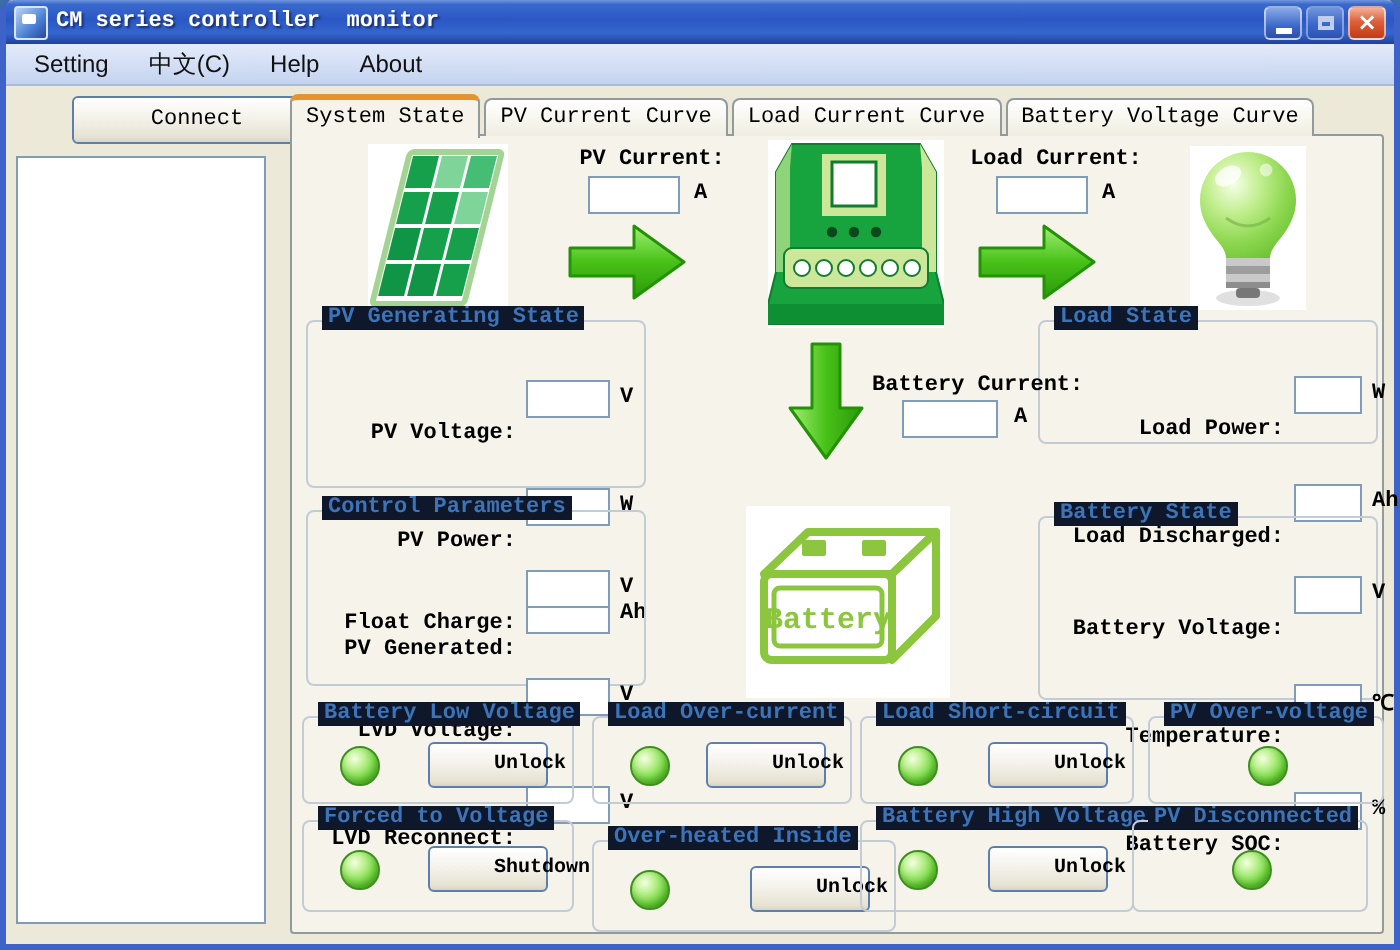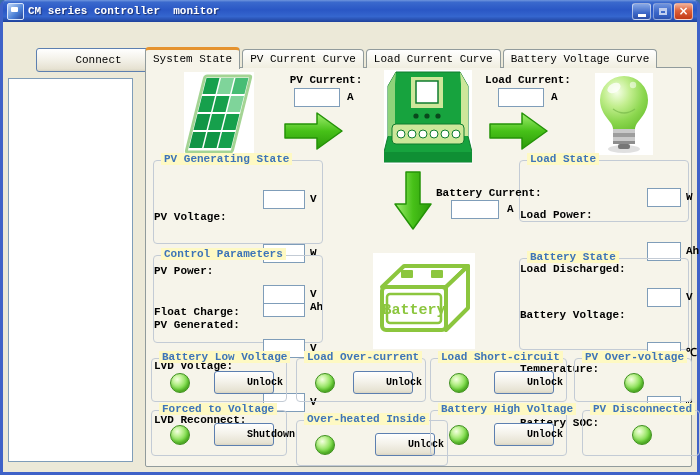--- a/index.html
+++ b/index.html
@@ -45,24 +45,24 @@
     background:#f6f4ea;border:1px solid #919b9c;border-radius:0 2px 2px 2px;}
   
   .abs{position:absolute;}
   .lbl{font:bold 11px "Liberation Mono","DejaVu Sans Mono",monospace;color:#000;white-space:nowrap;}
   .tbox{box-sizing:border-box;width:46px;height:19px;border:1px solid #7f9db9;background:#fff;
     font:11px "Liberation Mono",monospace;padding:0 2px;}
   .unit{font:bold 11px "Liberation Mono",monospace;color:#000;}
   .iconbg{background:#fff;}
   
   .group{position:absolute;border:1px solid #c3cbd5;border-radius:4px;box-sizing:border-box;}
-  .gcaption{position:absolute;top:-8px;left:7px;padding:0 3px;background:#fef9c3;
+  .gcaption{position:absolute;top:-8px;left:7px;padding:0 3px;background:#0f172a;
     font:bold 11px "Liberation Mono",monospace;color:#3d74b8;white-space:nowrap;}
   .grow{display:flex;align-items:center;margin:6px 6px 0 0;}
-  .glabel{flex:none;text-align:left;font:bold 11px "Liberation Mono",monospace;white-space:nowrap;margin-right:5px;margin-top:36px;}
+  .glabel{flex:none;text-align:right;font:bold 11px "Liberation Mono",monospace;white-space:nowrap;margin-right:5px;margin-top:36px;}
   .gl104 .glabel{width:104px;}
   .gl122 .glabel{width:122px;}
   .gunit{font:bold 11px "Liberation Mono",monospace;margin-left:5px;}
   
   .alarm{position:absolute;border:1px solid #c3cbd5;border-radius:4px;box-sizing:border-box;}
   .led{position:absolute;width:18px;height:18px;border-radius:50%;border:1px solid #3f8f1f;
     background:radial-gradient(circle at 35% 30%,#f4ffe2 0%,#c4f39b 25%,#77d943 60%,#4cae1d 90%);
     box-shadow:inset -1px -2px 3px rgba(30,100,10,.35);}
   .alarm .led{left:18px;top:14px;}
   .alarm.led-only .led{left:50%;margin-left:-9px;}
@@ -80,20 +80,26 @@
       <span class="wbtn min">
           <i class="glyph-min"></i>
         </span>
       <span class="wbtn max">
           <i class="glyph-max"></i>
         </span>
       <span class="wbtn close">×</span>
     </span>
   </div>
 
+  <div class="menubar">
+    <span class="menu-item">Setting</span>
+    <span class="menu-item">中文(C)</span>
+    <span class="menu-item">Help</span>
+    <span class="menu-item">About</span>
+  </div>
 
   <div class="client">
 
     <button class="xp-btn connect">Connect</button>
     <div class="listbox"></div>
 
     <div class="tabstrip">
       <div class="tab active">System State</div>
       <div class="tab">PV Current Curve</div>
       <div class="tab">Load Current Curve</div>
@@ -318,20 +324,20 @@
       <div class="alarm" style="left:150px;top:352px;width:152px;height:46px">
         <span class="gcaption">Over-heated Inside</span>
         <span class="led"></span>
         <button class="xp-btn alarm-btn">Unlock</button>
       </div>
       <div class="alarm" style="left:284px;top:342px;width:137px;height:46px">
         <span class="gcaption">Battery High Voltage</span>
         <span class="led"></span>
         <button class="xp-btn alarm-btn">Unlock</button>
       </div>
-      <div class="alarm led-only" style="left:436px;top:342px;width:118px;height:46px">
+      <div class="alarm led-only" style="left:420px;top:342px;width:118px;height:46px">
         <span class="gcaption">PV Disconnected</span>
         <span class="led"></span>
       </div>
 
     </div>
   </div>
 </div>
 
 </body></html>

